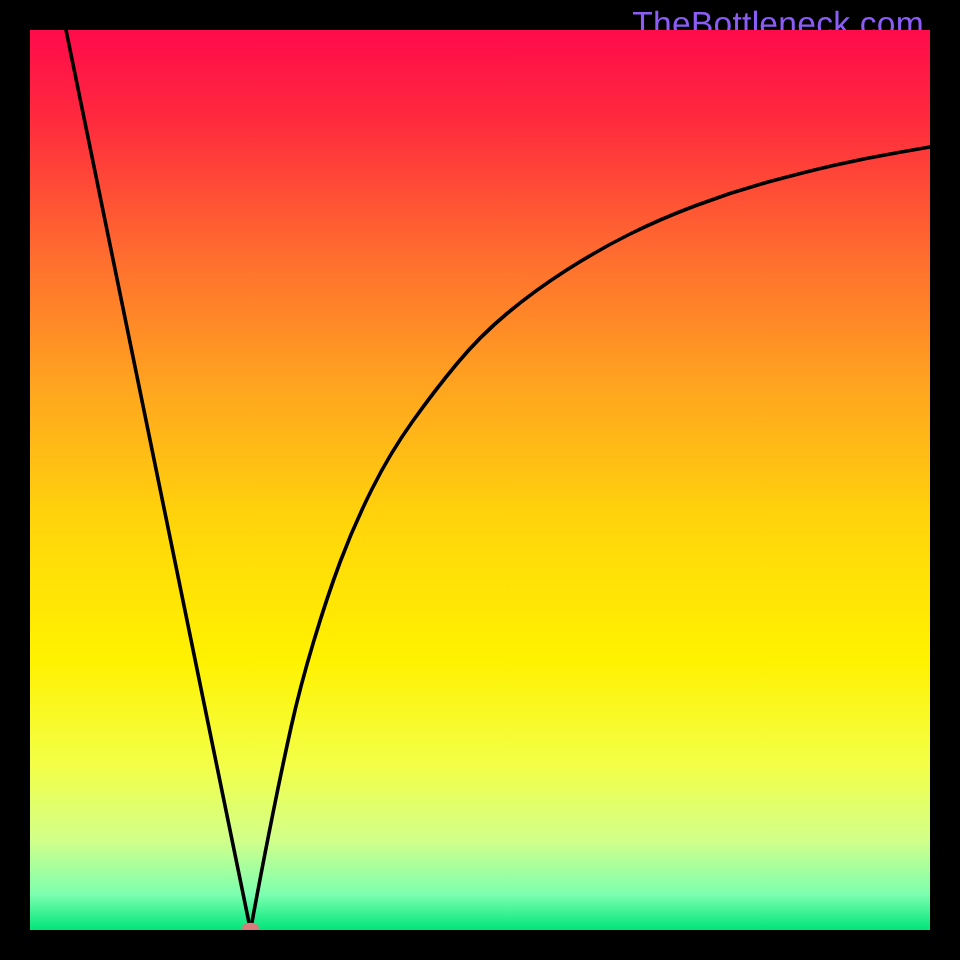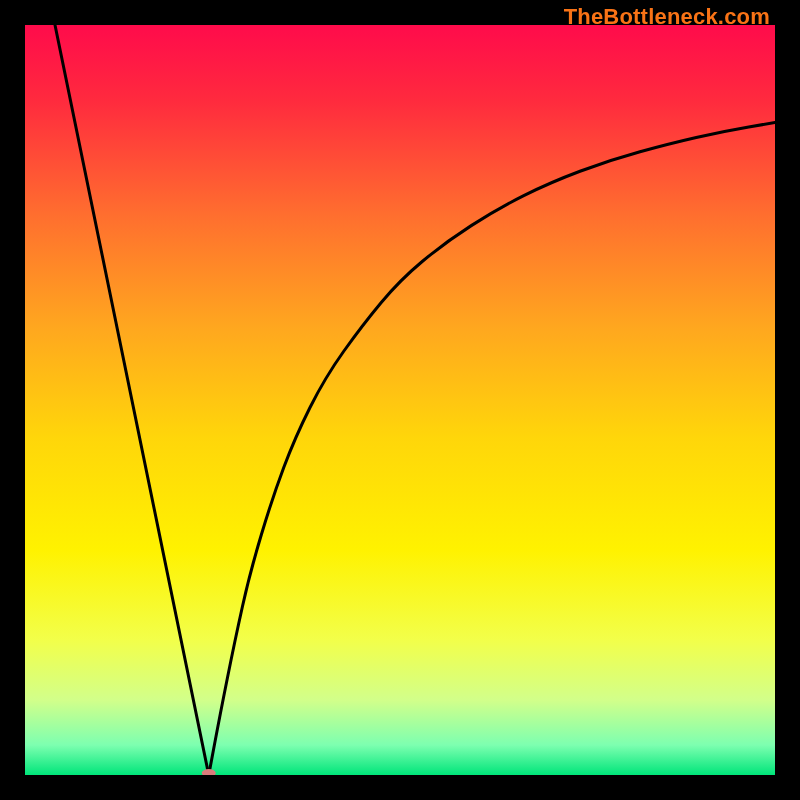--- a/index.html
+++ b/index.html
@@ -23,23 +23,23 @@
     position: absolute;
     left: 0;
     top: 0;
     width: 750px;
     height: 750px;
   }
   .watermark {
     position: absolute;
     top: 4px;
     right: 30px;
-    color: #f97316;
-    font-size: 22px;
-    font-weight: 700;
+    color: #8b5cf6;
+    font-size: 28px;
+    font-weight: 400;
     letter-spacing: 0.2px;
   }
   svg { display: block; }
 </style>
 </head>
 <body>
 
 <div class="watermark">TheBottleneck.com</div>
 
 <div class="frame">

